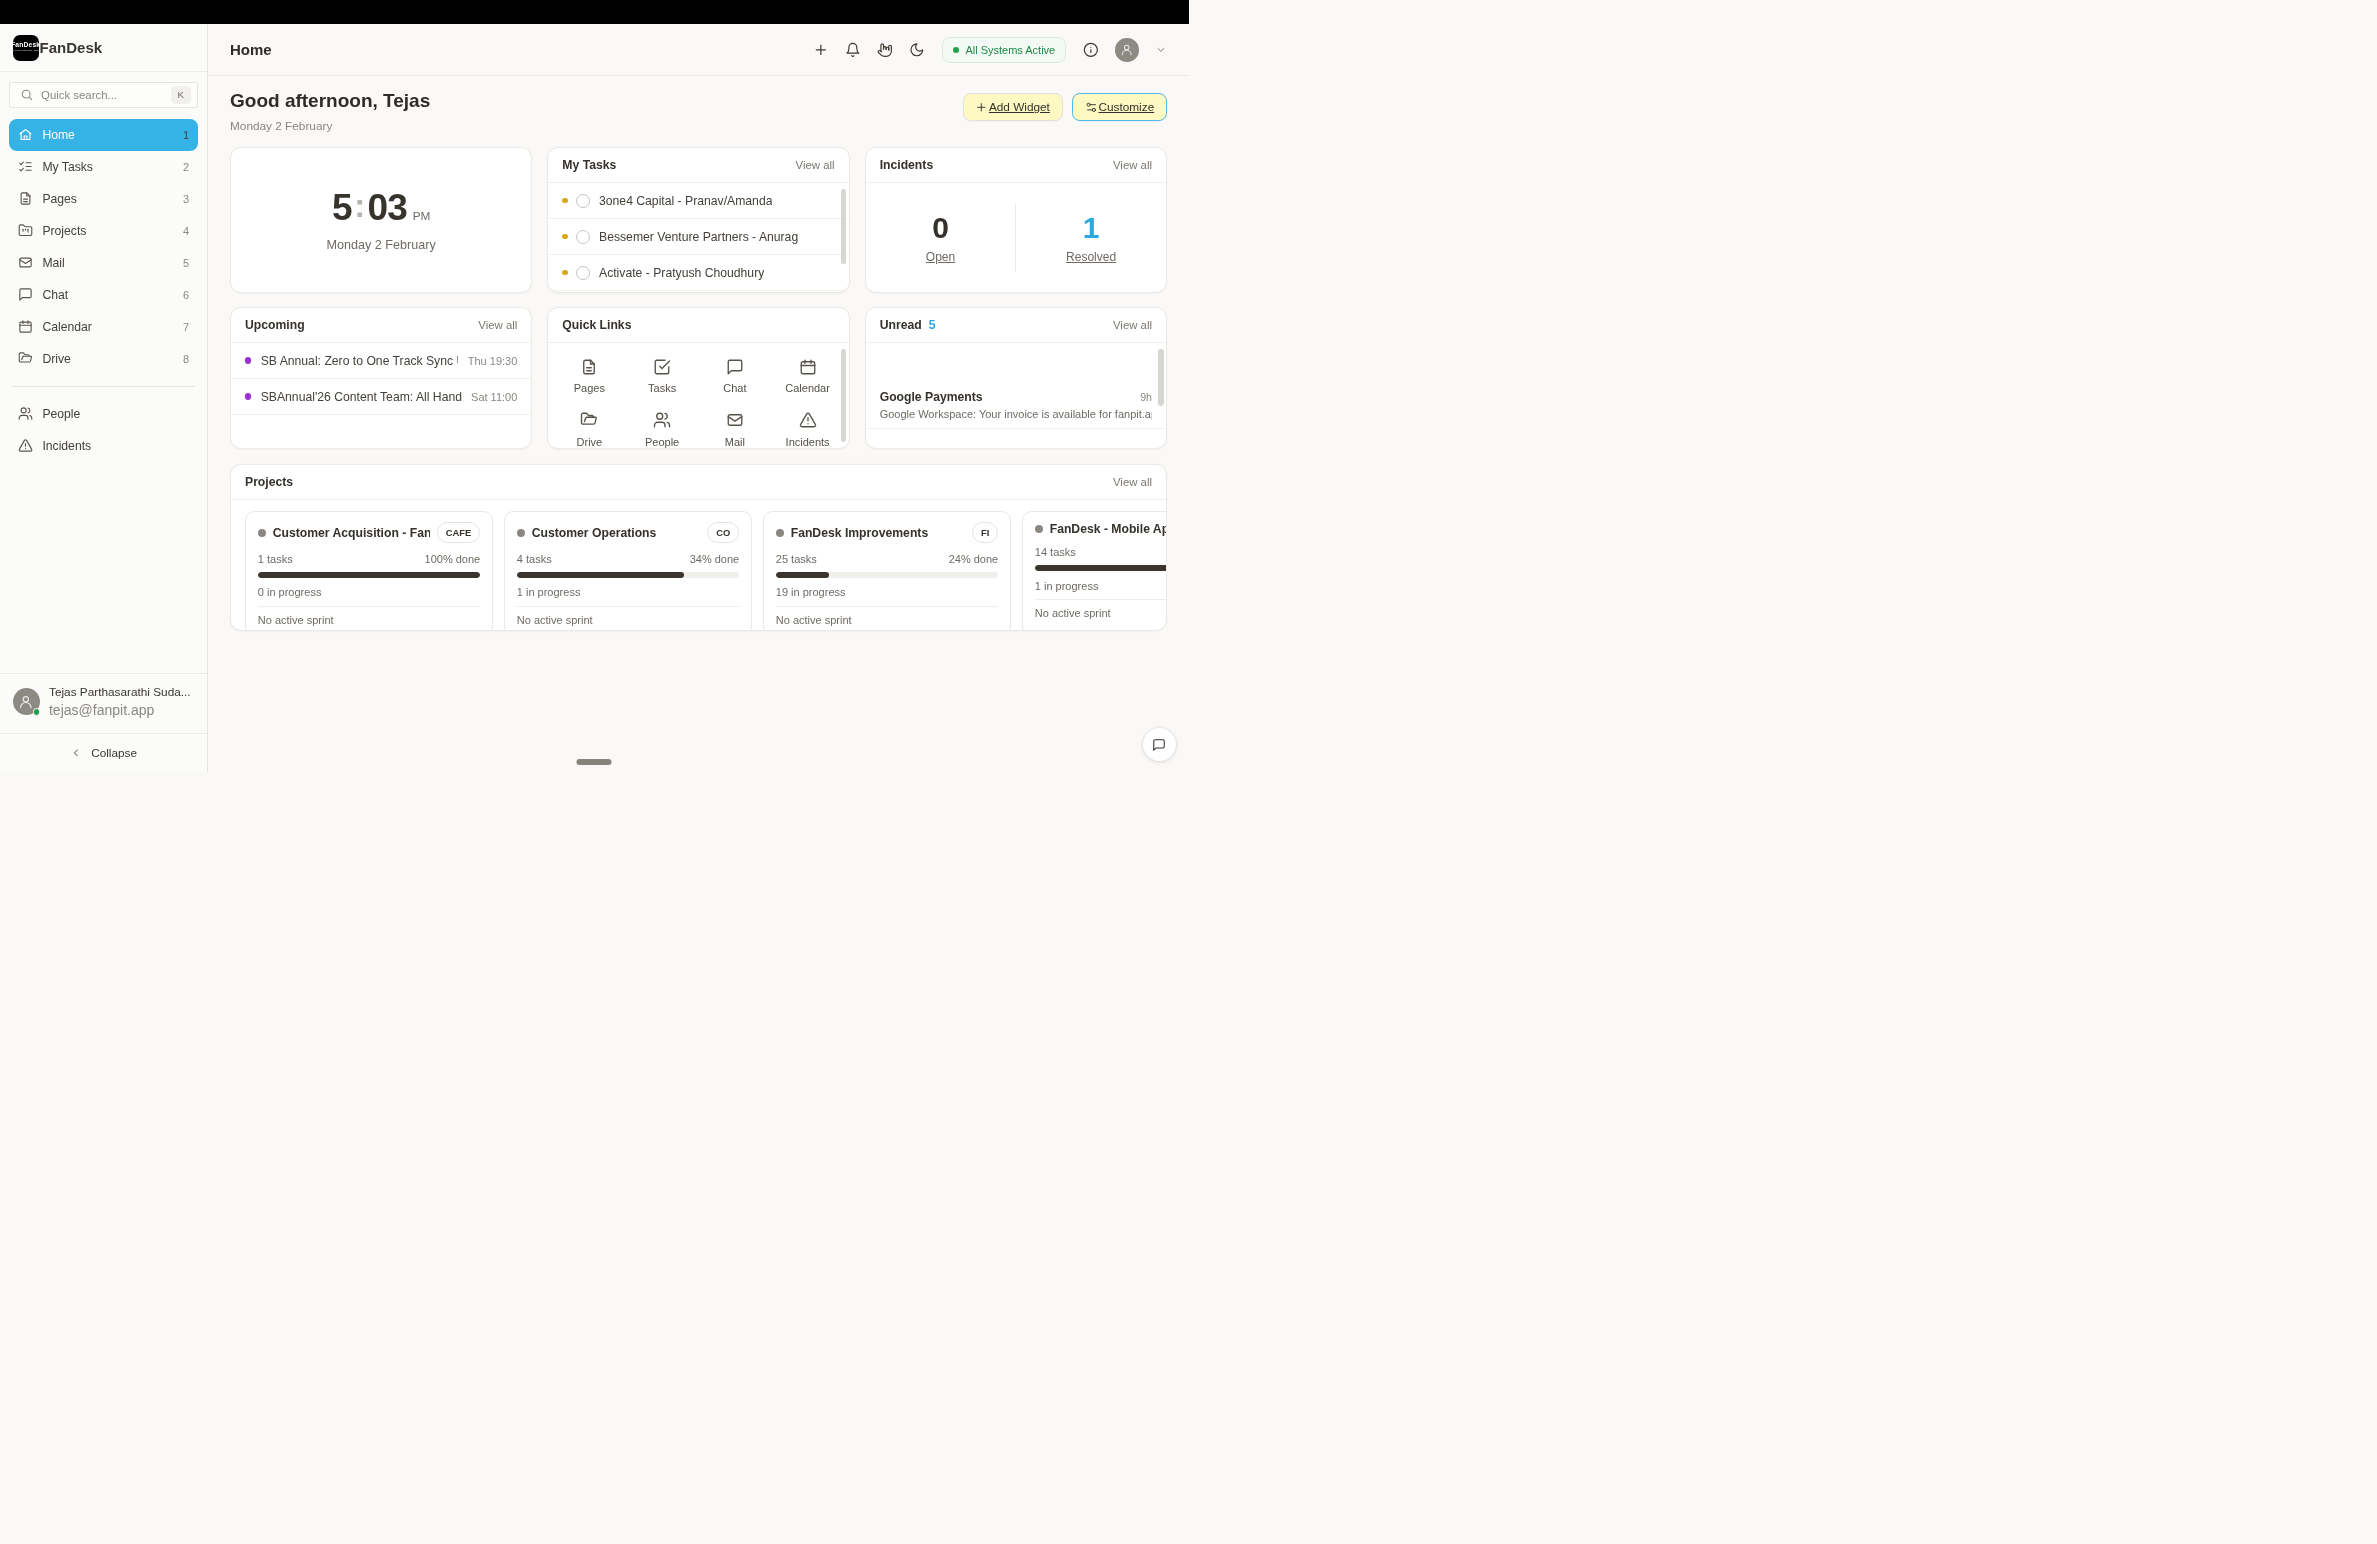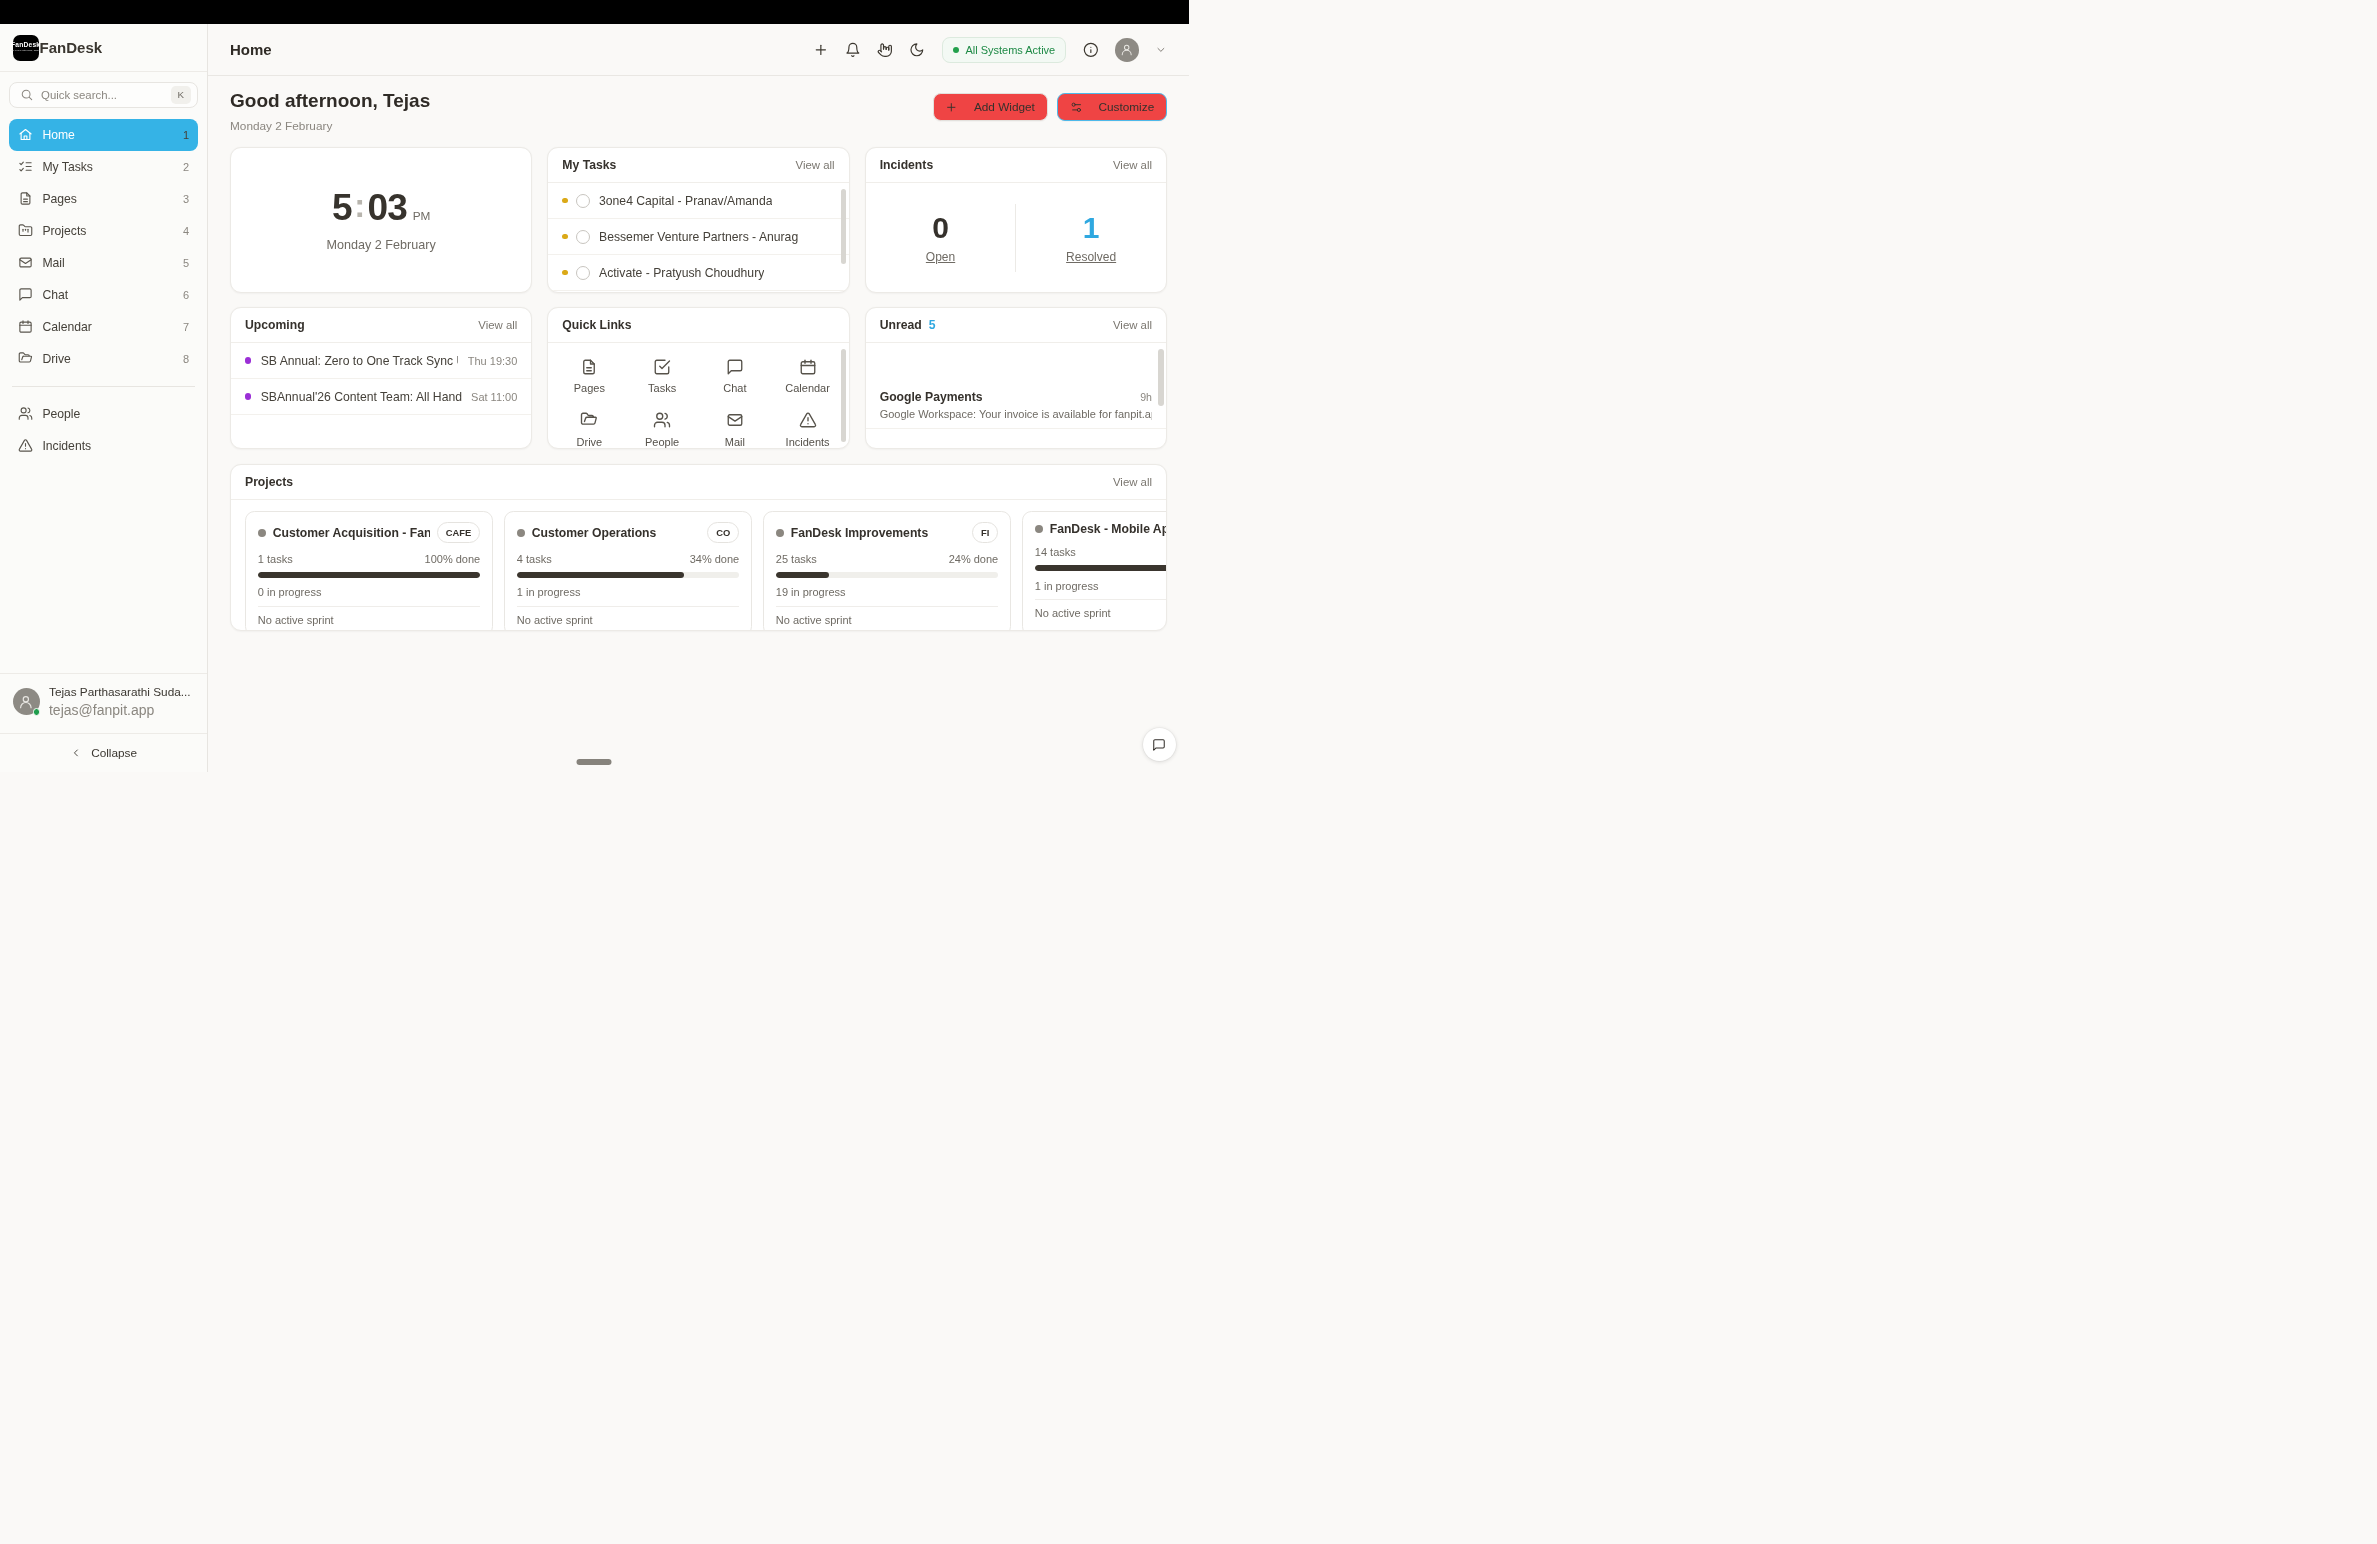--- a/index.html
+++ b/index.html
@@ -13,21 +13,21 @@
 
   .app { display:flex; height:748px; }
 
   
   .sidebar { width:208px; background:#fbfbf9; border-right:0.8px solid #e7e5e1; display:flex; flex-direction:column; flex-shrink:0; }
   .brand-row { display:flex; align-items:center; gap:1px; padding:10.2px 12.6px; border-bottom:0.8px solid #edebe7; }
   .logo { width:26px; height:26px; border-radius:7px; background:#000; color:#fff; display:flex; flex-direction:column; align-items:center; justify-content:center; line-height:1; }
   .logo-main { font-size:6.7px; font-weight:bold; letter-spacing:0.2px; }
   .logo-sub { font-size:2.4px; margin-top:1.2px; color:#ddd; white-space:nowrap; }
   .brand-name { font-size:15px; font-weight:700; color:#3a3630; }
-  .search-box { margin:10.2px 9.4px 7.9px; height:26px; display:flex; align-items:center; gap:7.9px; border:0.8px solid #e7e5e1; border-radius:8px; padding:0 5.5px 0 9.4px; background:#fdfdfc; color:#8b8780; cursor:pointer; }
+  .search-box { margin:10.2px 9.4px 7.9px; height:26px; display:flex; align-items:center; gap:7.9px; border:0.8px solid #e7e5e1; border-radius:2px; padding:0 5.5px 0 9.4px; background:#fdfdfc; color:#8b8780; cursor:pointer; }
   .search-box .ph { font-size:11.4px; flex:1; }
   .kbd { background:#f1f0ec; border-radius:4.7px; font-size:9.8px; padding:3.1px 7px; color:#6f6b64; }
   .nav { padding:3.1px 9.4px 0; }
   .nav-item { display:flex; align-items:center; gap:9.4px; height:32px; padding:0 8.6px; border-radius:7.9px; color:#45413a; font-size:12.2px; cursor:pointer; }
   .nav-item .nicon { color:#5a564e; width:15px; height:15px; }
   .nav-item .nbadge { margin-left:auto; font-size:11px; color:#8b8780; }
   .nav-item .nbadge:empty { display:none; }
   .nav-item.active { background:#35b3e6; color:#fff; }
   .nav-item.active .nicon { color:#fff; }
   .nav-item.active .nbadge { color:#463f35; }
@@ -52,21 +52,21 @@
   .status-badge .gdot { width:6.3px; height:6.3px; border-radius:50%; background:#22a04c; }
   .hdr-avatar { width:23.6px; height:23.6px; }
   .hdr-avatar svg { width:13.4px; height:13.4px; }
   .chev { width:11.8px; height:11.8px; color:#6f6b64; cursor:pointer; }
 
   .content { flex:1; padding:14px 22px 0; position:relative; }
   .greet-row { display:flex; align-items:flex-start; }
   .greet-title { font-size:19px; font-weight:700; color:#2f2b26; }
   .greet-date { font-size:11.8px; color:#8b8780; margin-top:6.3px; }
   .greet-actions { margin-left:auto; display:flex; gap:9.4px; margin-top:3.1px; }
-  .btn { display:flex; align-items:center; gap:16px; font-size:11.8px; color:#35312c; background:#ef4444; border:0.8px solid #e3e1dd; border-radius:7.9px; padding:0 11.8px; height:28px; cursor:pointer; box-shadow:0 0.8px 0.8px rgba(0,0,0,.03); }
+  .btn { display:flex; align-items:center; gap:1px; font-size:11.8px; color:#35312c; background:#fef9c3; border:0.8px solid #e3e1dd; border-radius:7.9px; padding:0 11.8px; height:28px; cursor:pointer; box-shadow:0 0.8px 0.8px rgba(0,0,0,.03);text-decoration:underline; }
   .btn .bi { width:12.6px; height:12.6px; color:#35312c; }
   .btn.customize { border:1.2px solid #4db9ea; }
 
   .grid { display:grid; grid-template-columns:repeat(3,1fr); gap:15px; margin-top:14px; }
   .card { background:#fff; border:0.8px solid #eceae6; border-radius:11px; box-shadow:0 0.8px 1.6px rgba(0,0,0,.04); overflow:hidden; position:relative; }
   .h186 { height:146px; }
   .h180 { height:142px; }
   .whead { display:flex; align-items:center; padding:10.2px 14px; border-bottom:0.8px solid #f0eeea; }
   .wtitle { font-size:12.2px; font-weight:700; color:#35312c; }
   .wcount { font-size:12.2px; font-weight:700; color:#2fa8e0; margin-left:7px; }

